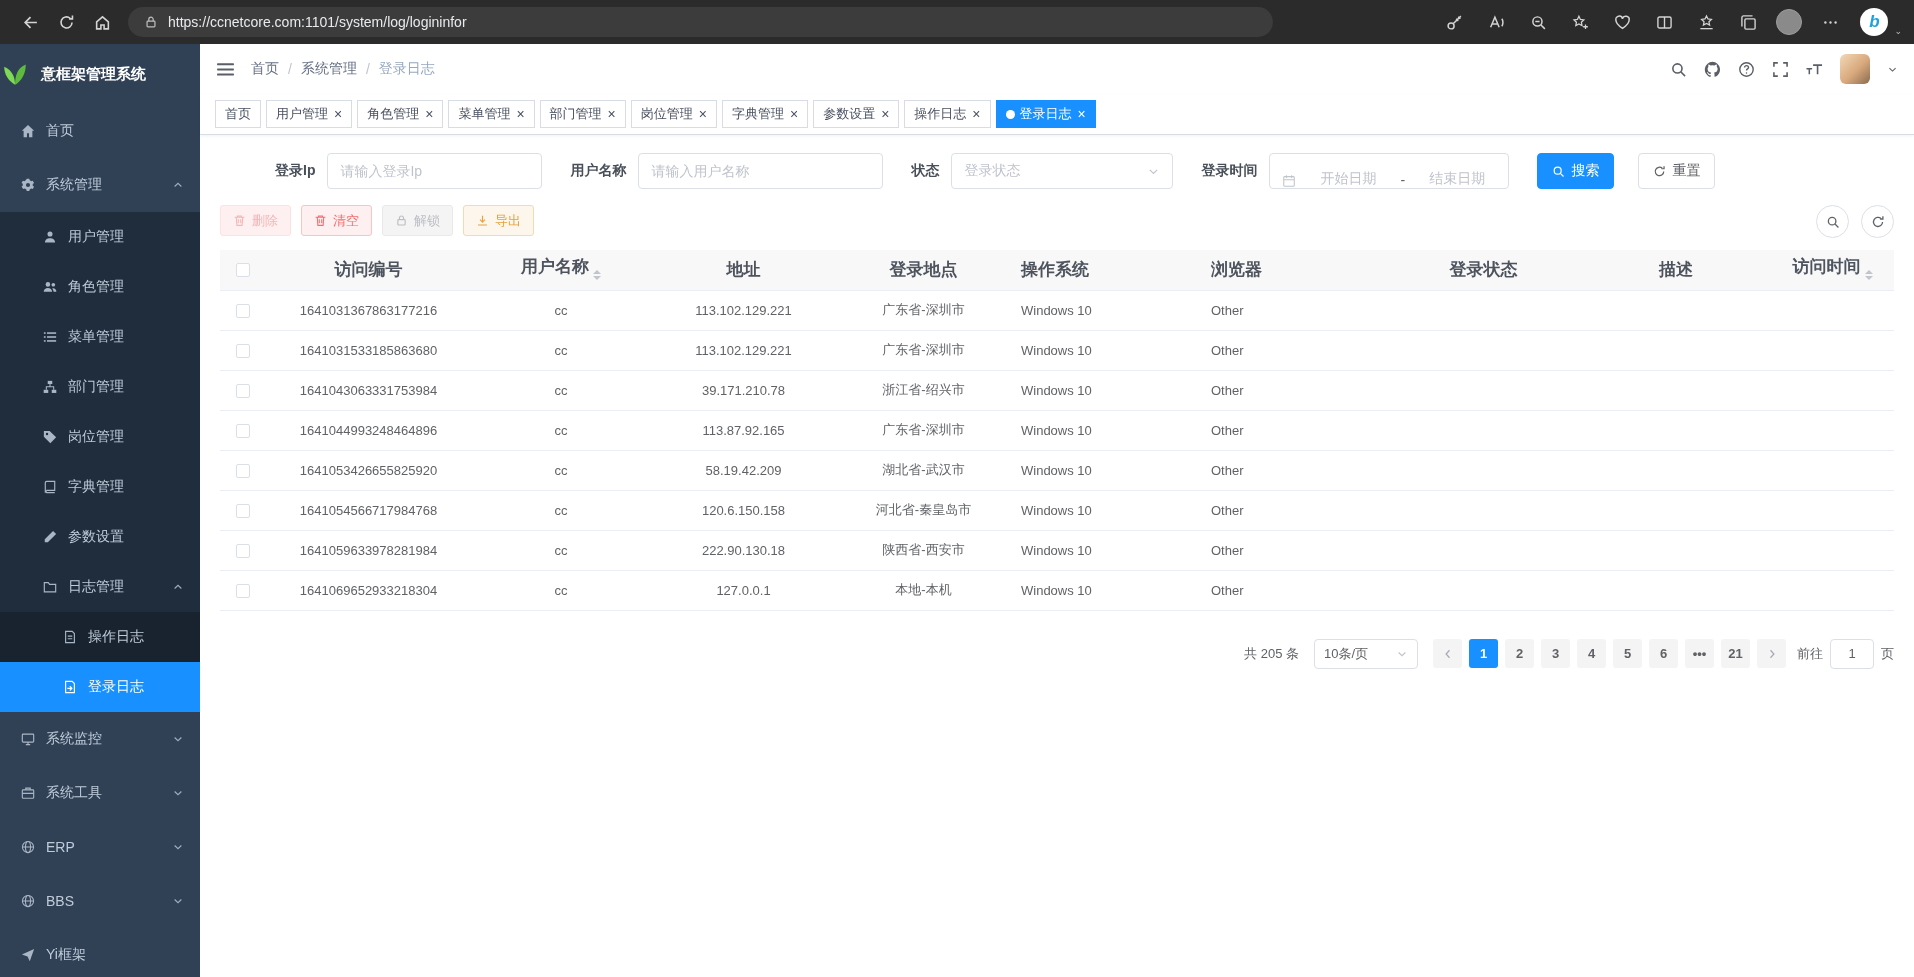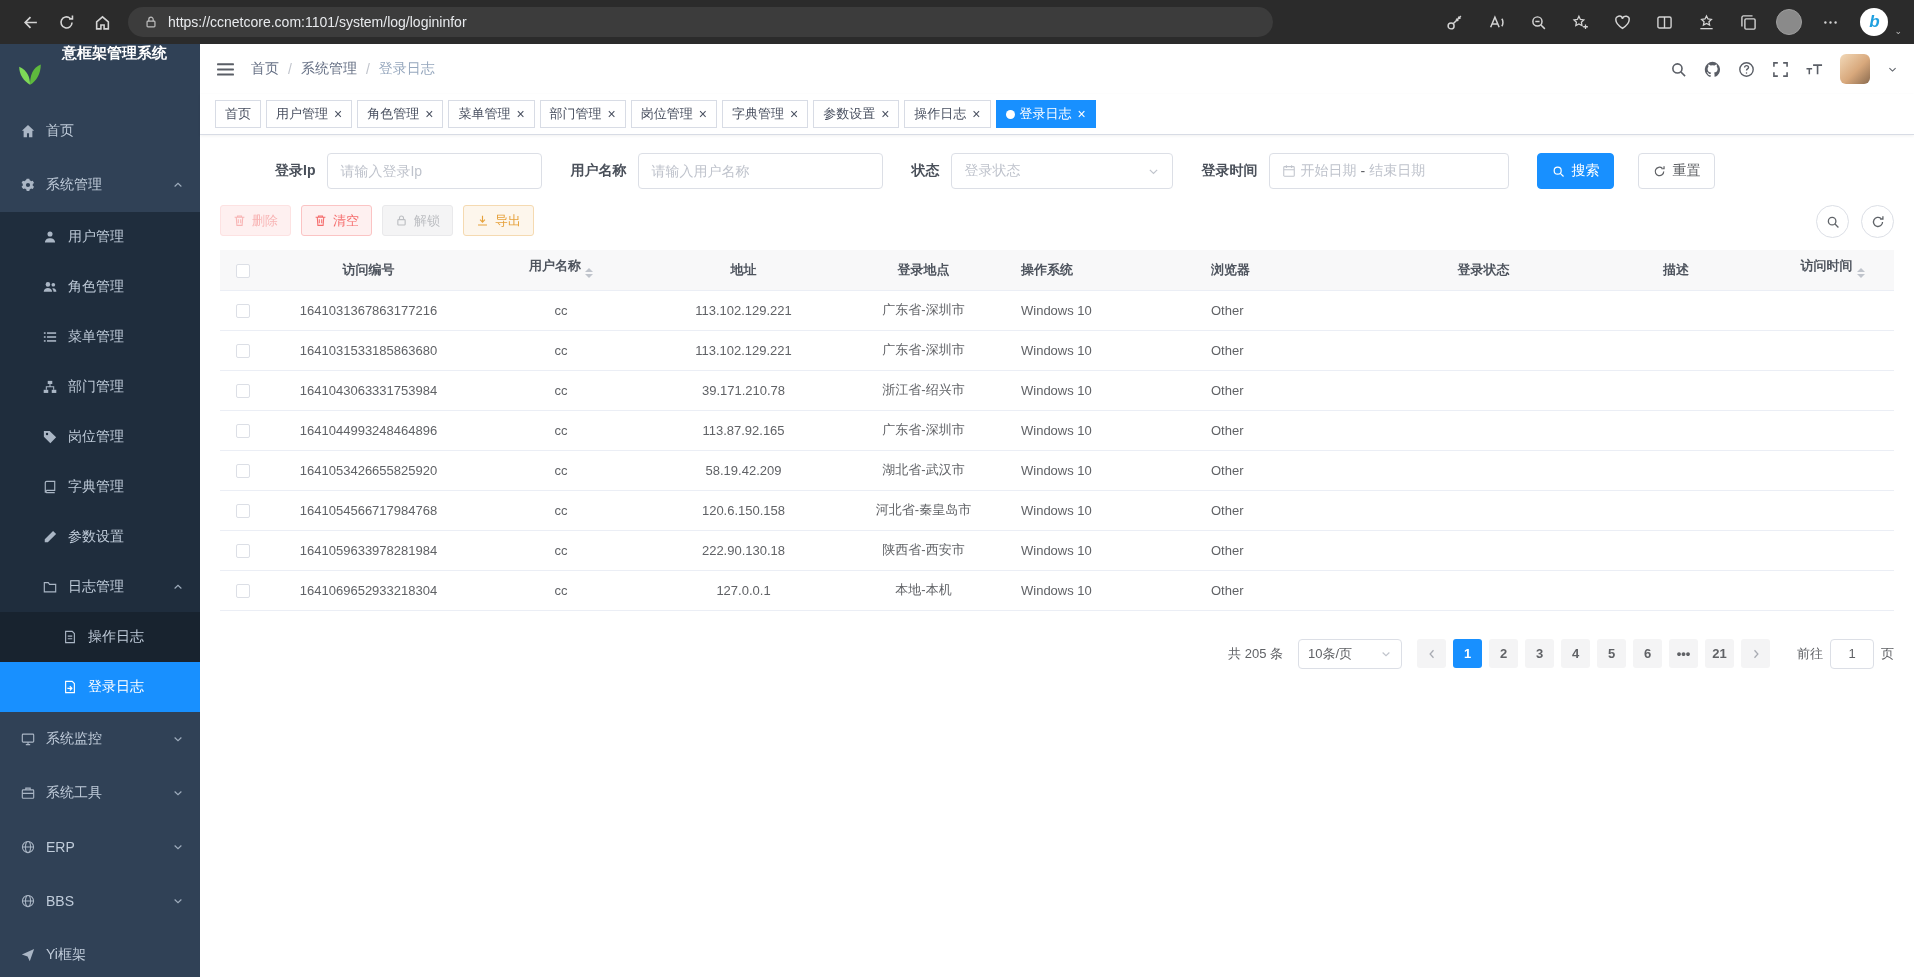--- a/index.html
+++ b/index.html
@@ -17,21 +17,21 @@
   .bb-right{margin-left:auto;display:flex;align-items:center;gap:6px}
   .bb-avatar{width:26px;height:26px;border-radius:50%;background:#8a8a8a;border:1px solid #9e9e9e;margin:0 4px}
   .bing-btn{width:28px;height:28px;border-radius:50%;background:#fff;color:#1fa0e0;font-weight:bold;font-style:italic;display:flex;align-items:center;justify-content:center;font-size:17px;margin-left:6px}
   .bing-caret{font-size:9px;color:#bdbdbd;align-self:flex-end;margin-bottom:3px}
 
   
   .app-body{display:flex;height:933px}
 
   
   .sidebar{width:200px;background:#304156;color:#bfcbd9;flex:0 0 200px;overflow:hidden}
-  .logo{height:60px;display:flex;gap:20px;padding-left:18px}
+  .logo{height:60px;display:flex;align-items:center;gap:14px;padding-left:3px}
   .logo .icon{font-size:24px}
   .logo-title{color:#fff;font-size:15px;font-weight:bold}
   .menu-item{height:54px;display:flex;align-items:center;gap:10px;padding-left:20px;font-size:14px;position:relative;cursor:pointer}
   .menu-item .mi-icon{font-size:14px;width:16px;color:#aab6c5}
   .menu-item.lvl1{height:50px;padding-left:42px;background:#1f2d3d}
   .menu-item.lvl2{height:50px;padding-left:62px;background:#18232f}
   .menu-item.active{background:#1890ff;color:#fff}
   .menu-item.active .mi-icon{color:#fff}
   .mi-arrow{position:absolute;right:16px;font-size:12px;color:#9fadbd}
   .mi-arrow.up svg{transform:rotate(180deg)}
@@ -61,61 +61,61 @@
 
   .filter-row{display:flex;align-items:center;margin-bottom:16px}
   .f-label{font-size:14px;font-weight:bold;color:#4a505a;white-space:nowrap;margin-right:12px}
   .f-label.first{margin-left:55px}
   .f-input{height:36px;border:1px solid #dcdfe6;border-radius:4px;font-size:14px;color:#606266;padding:0 12px;background:#fff;outline:none;margin-right:28px}
   input.f-input::placeholder{color:#bfc3cc}
   .w-ip{width:215px}.w-user{width:245px}
   .f-select{width:222px;display:flex;align-items:center;justify-content:space-between;cursor:pointer}
   .f-select .ph,.f-date .ph{color:#bfc3cc}
   .f-select .icon{color:#c0c4cc;font-size:13px}
-  .f-date{width:240px;display:flex;align-items:center;gap:4px;cursor:pointer}
+  .f-date{width:240px;display:flex;align-items:flex-end;gap:24px;cursor:pointer}
   .f-date .icon{color:#c0c4cc;font-size:14px}
   .range-sep{color:#606266}
   .btn{height:36px;border-radius:4px;border:1px solid transparent;display:inline-flex;align-items:center;gap:6px;font-size:14px;padding:0 14px;cursor:pointer;background:#fff}
   .btn .icon{font-size:13px}
   .btn-search{background:#1890ff;border-color:#1890ff;color:#fff;margin-right:24px}
   .btn-reset{border-color:#dcdfe6;color:#606266}
 
   .action-row{display:flex;align-items:flex-start;margin-bottom:12px}
   .btn-sm{height:31px;border-radius:3px;font-size:13px;padding:0 12px;margin-right:10px}
   .btn-delete{background:#fef0f0;border-color:#fde2e2;color:#f8b4b4}
   .btn-clear{background:#fef0f0;border-color:#fbc4c4;color:#f56c6c}
   .btn-unlock{background:#f4f4f5;border-color:#e9e9eb;color:#bcbec2}
   .btn-export{background:#fdf6ec;border-color:#f5dab1;color:#e6a23c}
   .action-right{margin-left:auto;display:flex;align-items:center;gap:12px}
   .tool-circle{width:33px;height:33px;border-radius:50%;border:1px solid #dcdfe6;display:flex;align-items:center;justify-content:center;color:#5f6368;font-size:14px;cursor:pointer;background:#fff}
 
   
   table.lt{width:100%;border-collapse:collapse;table-layout:fixed;font-size:13px;color:#606266}
-  .lt th{height:40px;background:#f8f8f9;color:#4e545e;font-weight:bold;border-bottom:1px solid #ebeef5;text-align:center;font-size:13px}
+  .lt th{height:40px;background:#f8f8f9;color:#4e545e;font-weight:bold;border-bottom:1px solid #ebeef5;text-align:center;font-size:17px}
   .lt td{height:40px;border-bottom:1px solid #ebeef5;text-align:center;white-space:nowrap;overflow:hidden;text-overflow:ellipsis}
   .lt th:nth-child(1){width:46px}.lt th:nth-child(2){width:205px}.lt th:nth-child(3){width:180px}
   .lt th:nth-child(4){width:185px}.lt th:nth-child(5){width:175px}.lt th:nth-child(6){width:190px}
   .lt th:nth-child(7){width:185px}.lt th:nth-child(8){width:195px}.lt th:nth-child(9){width:190px}
   .lt th:nth-child(6),.lt td:nth-child(6),.lt th:nth-child(7),.lt td:nth-child(7){text-align:left;padding-left:10px}
   .checkbox{display:inline-block;width:14px;height:14px;border:1px solid #dcdfe6;border-radius:2px;background:#fff;vertical-align:middle;cursor:pointer}
   .sort-caret{display:inline-flex;flex-direction:column;margin-left:4px;vertical-align:-2px;cursor:pointer}
   .sort-caret i{display:block;width:0;height:0;border:4px solid transparent}
   .sort-caret .up{border-bottom-color:#c0c4cc;margin-bottom:2px}
   .sort-caret .down{border-top-color:#c0c4cc}
 
   
   .pagination{display:flex;align-items:center;justify-content:flex-end;gap:7px;margin-top:28px;font-size:13px;color:#606266}
   .pg-total{margin-right:8px}
   .page-size{width:104px;height:30px;border:1px solid #dcdfe6;border-radius:4px;display:flex;align-items:center;justify-content:space-between;padding:0 9px;cursor:pointer;margin-right:8px}
   .page-size .icon{color:#c0c4cc;font-size:12px}
   .page-btn{min-width:29px;height:29px;padding:0 4px;background:#f4f4f5;border-radius:3px;display:inline-flex;align-items:center;justify-content:center;font-weight:bold;color:#606266;cursor:pointer}
   .page-btn.active{background:#1890ff;color:#fff}
   .page-btn .icon{font-size:12px;color:#a8abb2}
   .pages{display:inline-flex;gap:7px}
-  .goto-label{margin-left:20px}
+  .goto-label{margin-left:4px}
   .goto-input{width:44px;height:30px;border:1px solid #dcdfe6;border-radius:4px;text-align:center;font-size:13px;color:#606266;outline:none}
 </style>
 </head>
 <body>
 
 <div class="screen">
 
   <div class="browser-bar">
     <span class="bb-btn icon">
         <svg viewBox="0 0 16 16" fill="none" stroke="currentColor" stroke-width="1.6">

